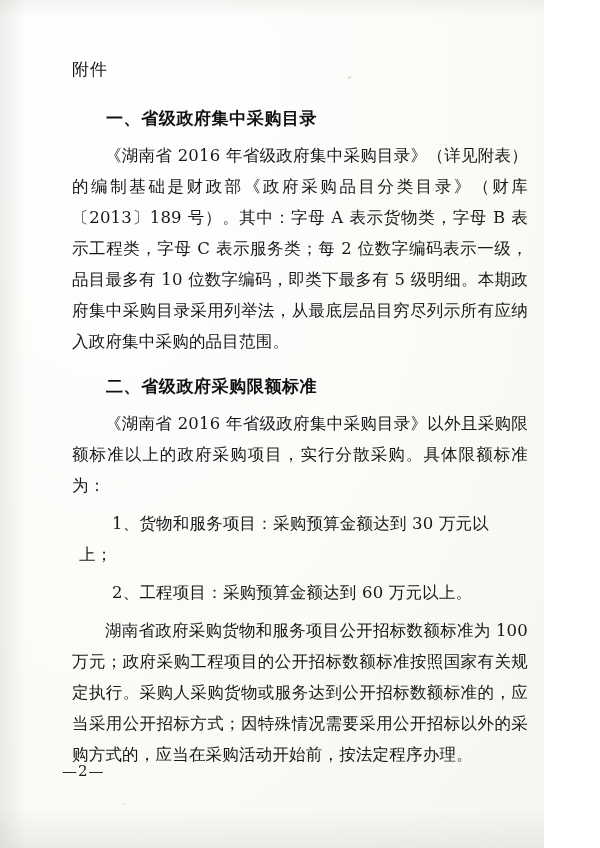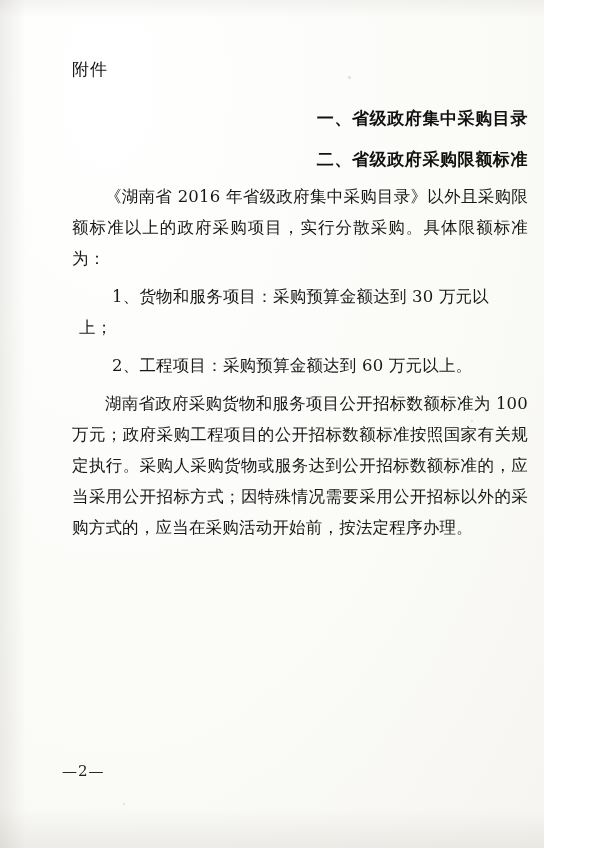--- a/index.html
+++ b/index.html
@@ -57,21 +57,20 @@
     display: block;
     white-space: nowrap;
   }
   .section-heading {
     font-size: 17px;
     letter-spacing: 0.6px;
     margin: 18px 0 10px 0;
     text-indent: 34px;
     color: #111111;
     font-weight: 600;
-    text-align: right;
   }
   p.body-text {
     font-size: 16.5px;
     line-height: 31px;
     margin: 0 0 2px 0;
     text-align: justify;
     text-justify: inter-ideograph;
     text-indent: 33px;
     color: #181818;
     letter-spacing: 0.2px;
@@ -129,20 +128,21 @@
   <div class="speck" style="left:348px; top:76px; width:3px; height:3px;"></div>
   <div class="speck" style="left:123px; top:803px; width:2px; height:2px;"></div>
   <div class="speck" style="left:471px; top:420px; width:2px; height:2px;"></div>
 
   <div class="content">
 
     <div class="attachment-label">附件</div>
 
 
     <h2 class="section-heading">一、省级政府集中采购目录</h2>
+    <p class="body-text">《湖南省 2016 年省级政府集中采购目录》（详见附表）的编制基础是财政部《政府采购品目分类目录》（财库〔2013〕189 号）。其中：字母 A 表示货物类，字母 B 表示工程类，字母 C 表示服务类；每 2 位数字编码表示一级，品目最多有 10 位数字编码，即类下最多有 5 级明细。本期政府集中采购目录采用列举法，从最底层品目穷尽列示所有应纳入政府集中采购的品目范围。</p>
 
     <h2 class="section-heading">二、省级政府采购限额标准</h2>
     <p class="body-text">《湖南省 2016 年省级政府集中采购目录》以外且采购限额标准以上的政府采购项目，实行分散采购。具体限额标准为：</p>
     <p class="list-item">1、货物和服务项目：采购预算金额达到 30 万元以上；</p>
     <p class="list-item">2、工程项目：采购预算金额达到 60 万元以上。</p>
 
     <p class="body-text">湖南省政府采购货物和服务项目公开招标数额标准为 100 万元；政府采购工程项目的公开招标数额标准按照国家有关规定执行。采购人采购货物或服务达到公开招标数额标准的，应当采用公开招标方式；因特殊情况需要采用公开招标以外的采购方式的，应当在采购活动开始前，按法定程序办理。</p>
 
   </div>
 

